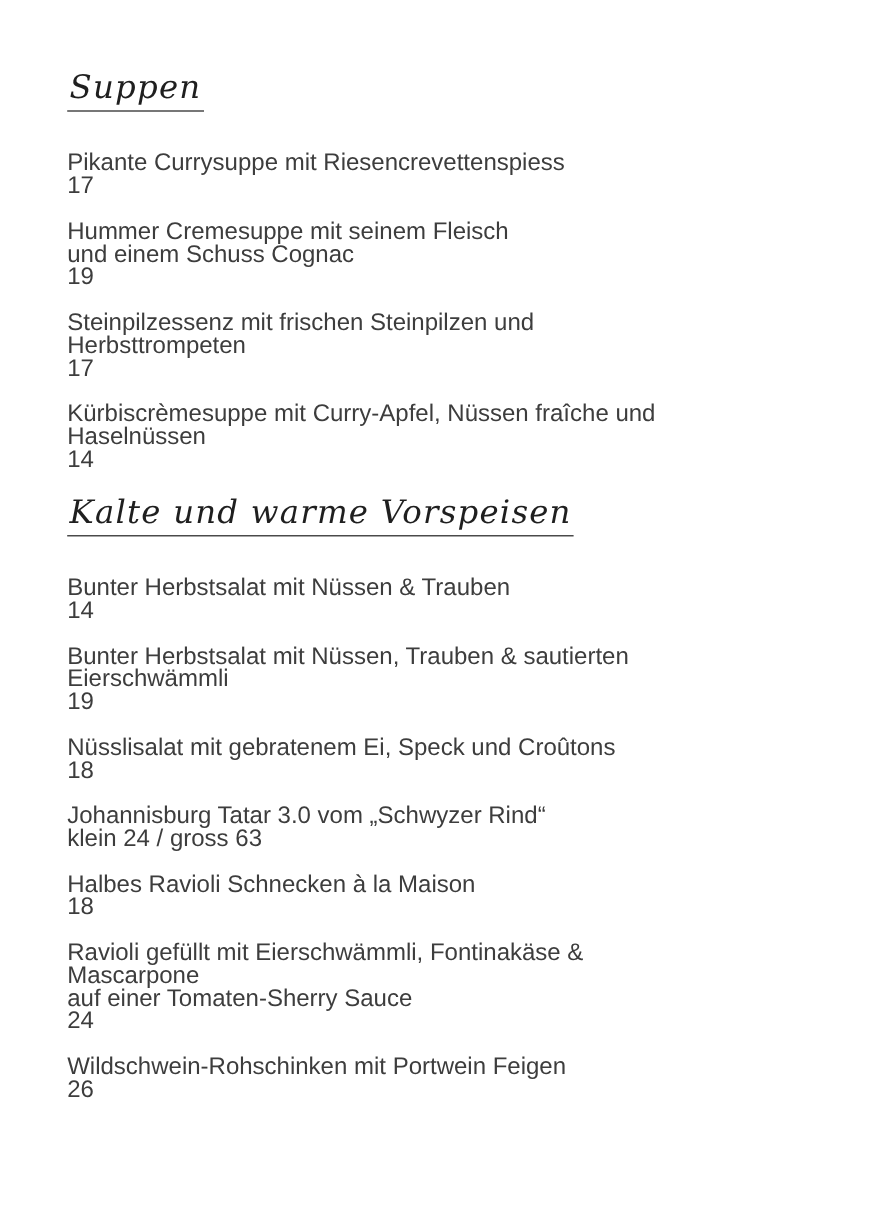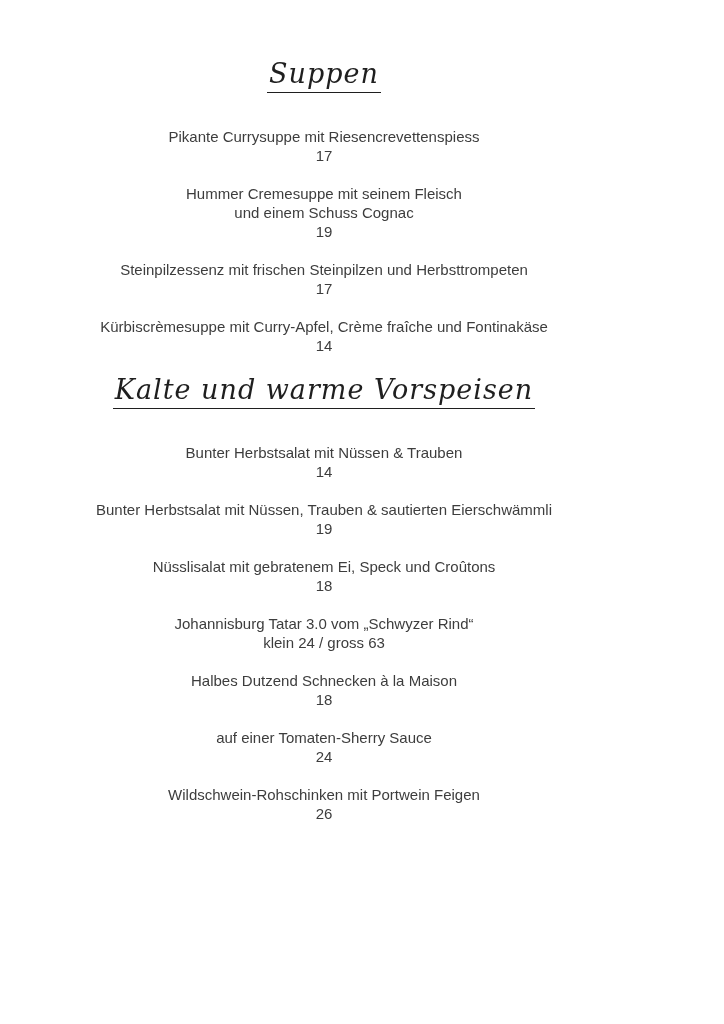--- a/index.html
+++ b/index.html
@@ -15,21 +15,20 @@
     margin:0 auto;
     font-family:"Liberation Sans", sans-serif;
     color:var(--text);
     -webkit-font-smoothing:antialiased;
   }
   .page{
     width:648px;
     min-height:1024px;
     padding:58px 56px 40px;
     background:var(--bg);
-    text-align:center;
   }
   .menu-section{
     margin-bottom:6px;
   }
   .menu-section + .menu-section{
   }
   .section-title{
     font-family:"DejaVu Serif", serif;
     font-style:italic;
     font-weight:400;
@@ -38,21 +37,21 @@
     color:var(--heading);
     margin-bottom:34px;
   }
   .section-title .title-text{
     display:inline-block;
     border-bottom:1.5px solid var(--heading);
     padding:0 2px 3px;
   }
   .menu-item{
     margin-bottom:19px;
-    font-size:15px;
+    font-size:20px;
     line-height:19px;
   }
   .item-line{
     color:var(--text);
   }
   .item-price{
     color:var(--text);
   }
 </style>
 </head>
@@ -69,21 +68,21 @@
         <div class="menu-item">
           <div class="item-line">Hummer Cremesuppe mit seinem Fleisch</div>
           <div class="item-line">und einem Schuss Cognac</div>
           <div class="item-price">19</div>
         </div>
         <div class="menu-item">
           <div class="item-line">Steinpilzessenz mit frischen Steinpilzen und Herbsttrompeten</div>
           <div class="item-price">17</div>
         </div>
         <div class="menu-item">
-          <div class="item-line">Kürbiscrèmesuppe mit Curry-Apfel, Crème fraîche und Fontinakäse</div>
+          <div class="item-line">Kürbiscrèmesuppe mit Curry-Apfel, Nüssen fraîche und Haselnüssen</div>
           <div class="item-price">14</div>
         </div>
       </section>
       <section class="menu-section">
         <h2 class="section-title"><span class="title-text">Kalte und warme Vorspeisen</span></h2>
         <div class="menu-item">
           <div class="item-line">Bunter Herbstsalat mit Nüssen &amp; Trauben</div>
           <div class="item-price">14</div>
         </div>
         <div class="menu-item">
@@ -92,24 +91,25 @@
         </div>
         <div class="menu-item">
           <div class="item-line">Nüsslisalat mit gebratenem Ei, Speck und Croûtons</div>
           <div class="item-price">18</div>
         </div>
         <div class="menu-item">
           <div class="item-line">Johannisburg Tatar 3.0 vom „Schwyzer Rind“</div>
           <div class="item-line">klein 24 / gross 63</div>
         </div>
         <div class="menu-item">
-          <div class="item-line">Halbes Dutzend Schnecken à la Maison</div>
+          <div class="item-line">Halbes Ravioli Schnecken à la Maison</div>
           <div class="item-price">18</div>
         </div>
         <div class="menu-item">
+          <div class="item-line">Ravioli gefüllt mit Eierschwämmli, Fontinakäse &amp; Mascarpone</div>
           <div class="item-line">auf einer Tomaten-Sherry Sauce</div>
           <div class="item-price">24</div>
         </div>
         <div class="menu-item">
           <div class="item-line">Wildschwein-Rohschinken mit Portwein Feigen</div>
           <div class="item-price">26</div>
         </div>
       </section>
     </div>
 </main>

